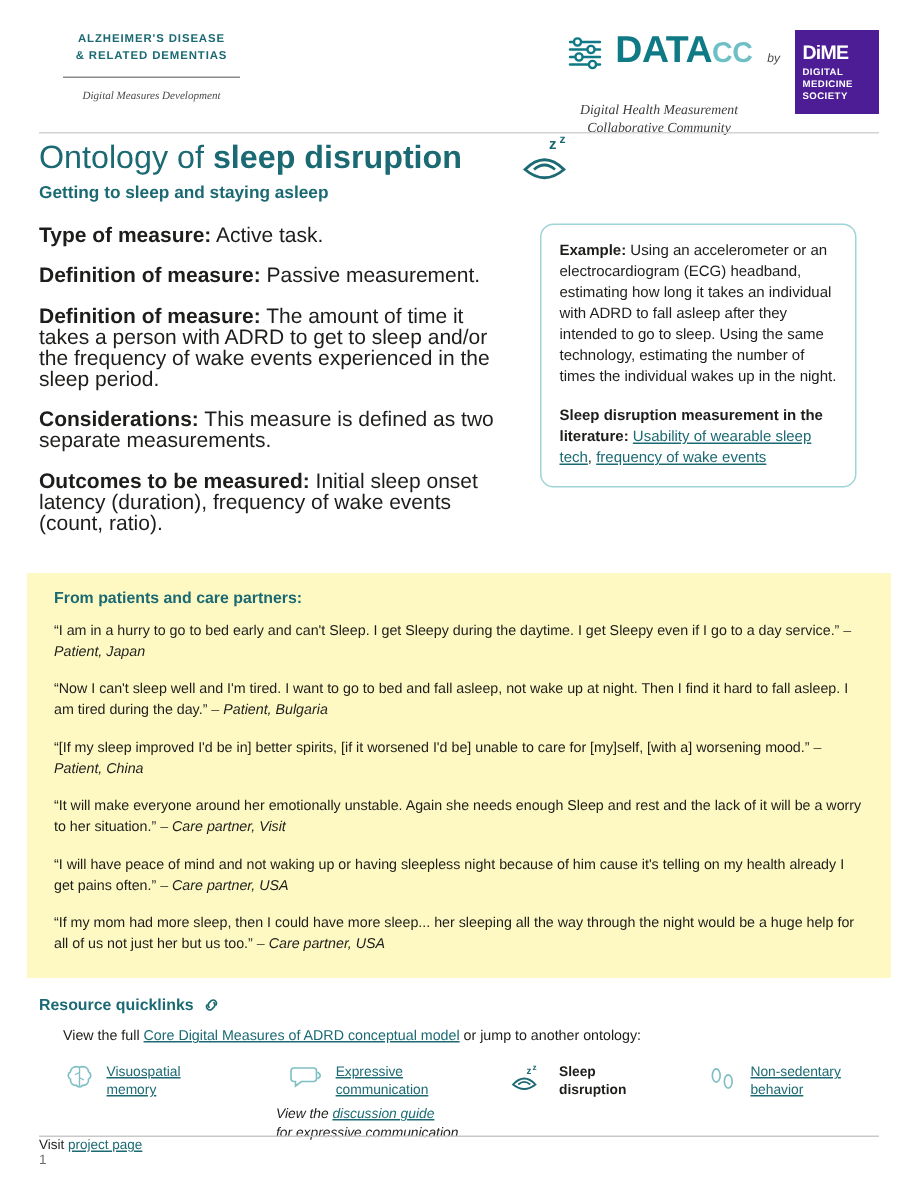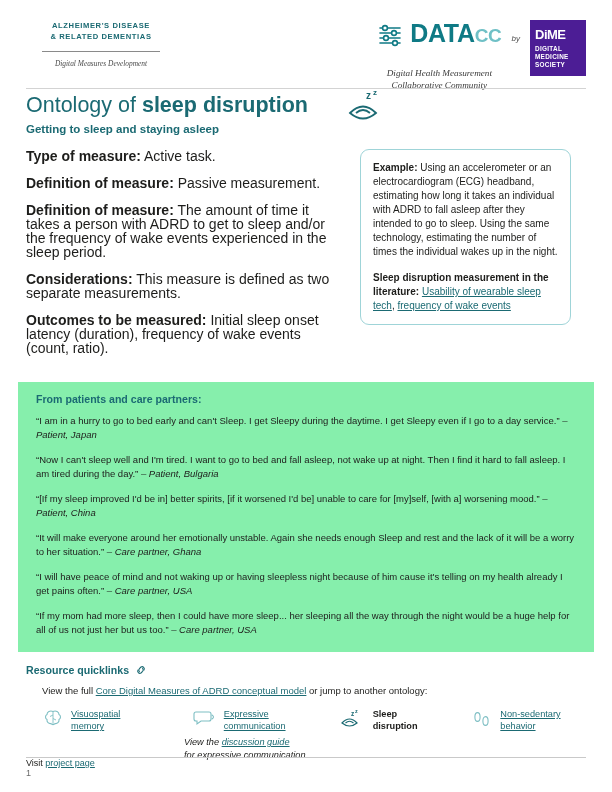--- a/index.html
+++ b/index.html
@@ -196,21 +196,21 @@
     font-weight: bold;
   }
   a.link {
     color: #1b6a73;
     text-decoration: underline;
   }
 
   
   .quotes {
     margin: 14px 18px 0 18px;
-    background: #86efac;
+    background: #fef9c3;
     padding: 11px 18px 14px 18px;
     box-sizing: border-box;
   }
   .quotes h2 {
     margin: 0 0 9px 0;
     font-size: 10.6px;
     font-weight: bold;
     color: #1b6a73;
   }
   .quote {
@@ -389,21 +389,21 @@
         <span> </span><a class="link" href="#">Usability of wearable sleep tech</a><span>, </span><a class="link" href="#">frequency of wake events</a>
       </p>
     </div>
   </div>
 
   <div class="quotes">
     <h2>From patients and care partners:</h2>
     <p class="quote"><span>“I am in a hurry to go to bed early and can't Sleep. I get Sleepy during the daytime. I get Sleepy even if I go to a day service.”</span><span class="attr"> – Patient, Japan</span></p>
     <p class="quote"><span>“Now I can't sleep well and I'm tired. I want to go to bed and fall asleep, not wake up at night. Then I find it hard to fall asleep. I am tired during the day.”</span><span class="attr"> – Patient, Bulgaria</span></p>
     <p class="quote"><span>“[If my sleep improved I'd be in] better spirits, [if it worsened I'd be] unable to care for [my]self, [with a] worsening mood.”</span><span class="attr"> – Patient, China</span></p>
-    <p class="quote"><span>“It will make everyone around her emotionally unstable. Again she needs enough Sleep and rest and the lack of it will be a worry to her situation.”</span><span class="attr"> – Care partner, Ghana</span></p>
+    <p class="quote"><span>“It will make everyone around her emotionally unstable. Again she needs enough Sleep and rest and the lack of it will be a worry to her situation.”</span><span class="attr"> – Care partner, Visit</span></p>
     <p class="quote"><span>“I will have peace of mind and not waking up or having sleepless night because of him cause it's telling on my health already I get pains often.”</span><span class="attr"> – Care partner, USA</span></p>
     <p class="quote"><span>“If my mom had more sleep, then I could have more sleep... her sleeping all the way through the night would be a huge help for all of us not just her but us too.”</span><span class="attr"> – Care partner, USA</span></p>
   </div>
 
   <div class="quick">
     <h3>
       <span>Resource quicklinks</span>
       <span>
         <svg width="12" height="12" viewBox="0 0 12 12">
           <path d="M4.4 7.6 A2.2 2.2 0 0 1 4.4 4.6 L6 3 A2.2 2.2 0 0 1 9 6" fill="none" stroke="#1b6a73" stroke-width="1.1" stroke-linecap="round"></path>

